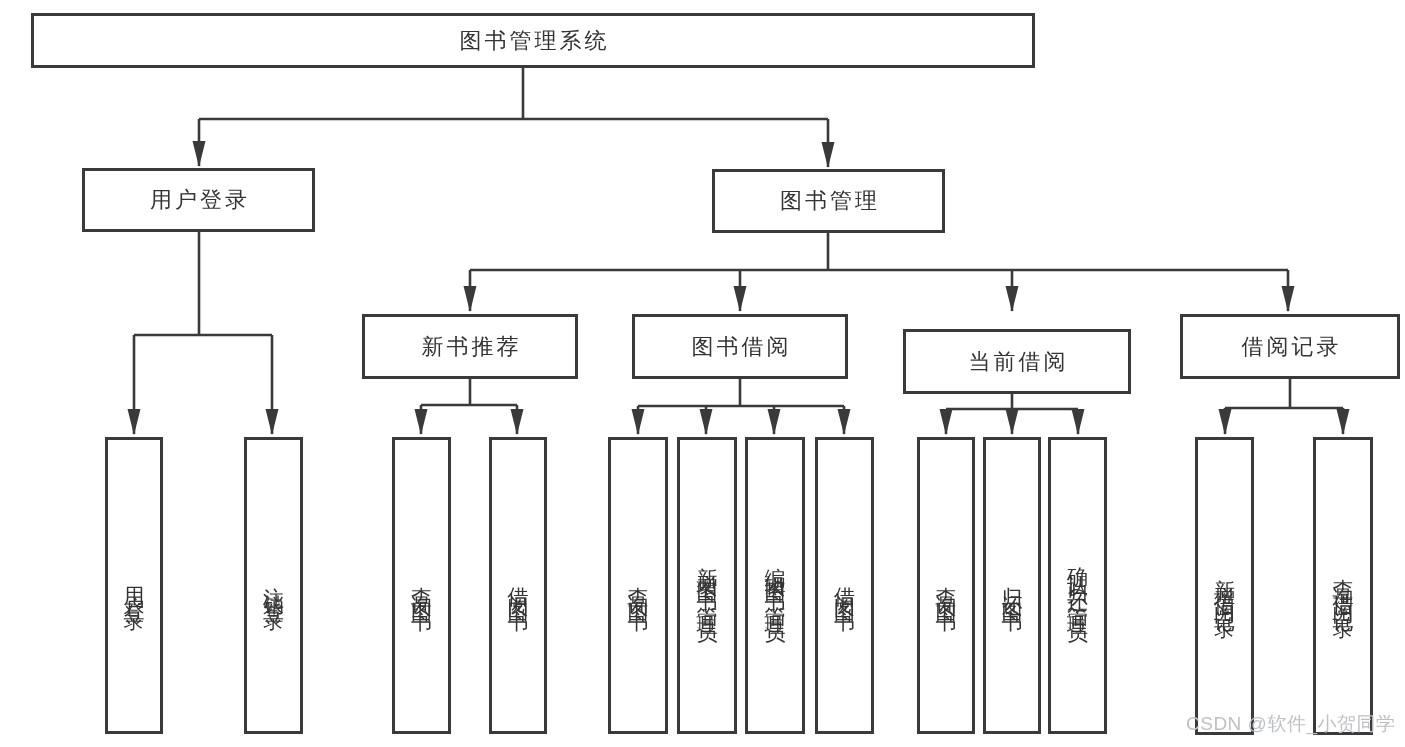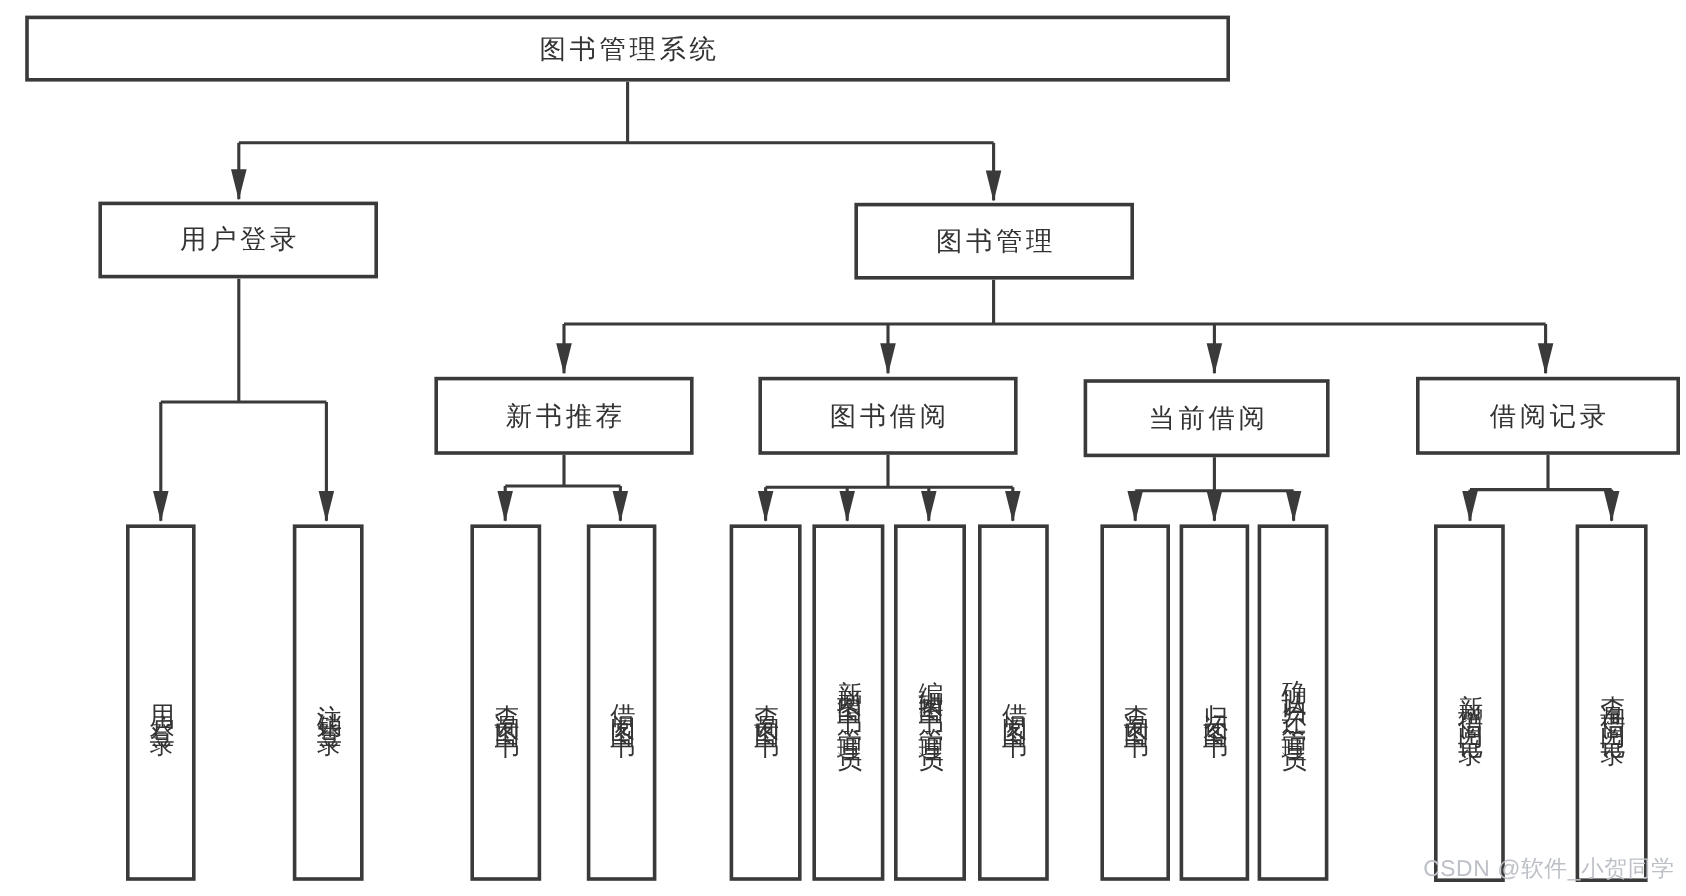--- a/index.html
+++ b/index.html
@@ -97,28 +97,28 @@
       <path d="M946 409 V434" marker-end="url(#arrow)"></path>
       <path d="M1012 409 V434" marker-end="url(#arrow)"></path>
       <path d="M1078 409 V434" marker-end="url(#arrow)"></path>
 
       <path d="M1290 379 V408 M1225 408 H1343"></path>
       <path d="M1225 408 V434" marker-end="url(#arrow)"></path>
       <path d="M1343 408 V434" marker-end="url(#arrow)"></path>
     </g>
   </svg>
 
-  <div class="box" style="left:21px; top:13px; width:1004px; height:55px;">图书管理系统</div>
+  <div class="box" style="left:31px; top:13px; width:1004px; height:55px;">图书管理系统</div>
 
   <div class="box" style="left:82px; top:168px; width:233px; height:64px;">用户登录</div>
   <div class="box" style="left:712px; top:169px; width:233px; height:64px;">图书管理</div>
 
   <div class="box" style="left:362px; top:314px; width:216px; height:65px;">新书推荐</div>
   <div class="box" style="left:632px; top:314px; width:216px; height:65px;">图书借阅</div>
-  <div class="box" style="left:903px; top:316px; width:205px; height:65px;">当前借阅</div>
+  <div class="box" style="left:903px; top:329px; width:228px; height:65px;">当前借阅</div>
   <div class="box" style="left:1180px; top:314px; width:220px; height:65px;">借阅记录</div>
 
   <div class="box vbox" style="left:105px; top:437px; width:58px; height:297px;">用户登录</div>
   <div class="box vbox" style="left:244px; top:437px; width:59px; height:297px;">注销登录</div>
 
   <div class="box vbox" style="left:392px; top:437px; width:59px; height:297px;">查询图书</div>
   <div class="box vbox" style="left:489px; top:437px; width:58px; height:297px;">借阅图书</div>
 
   <div class="box vbox" style="left:608px; top:437px; width:60px; height:297px;">查询图书</div>
   <div class="box vbox" style="left:677px; top:437px; width:60px; height:297px;">新增图书（管理员）</div>

